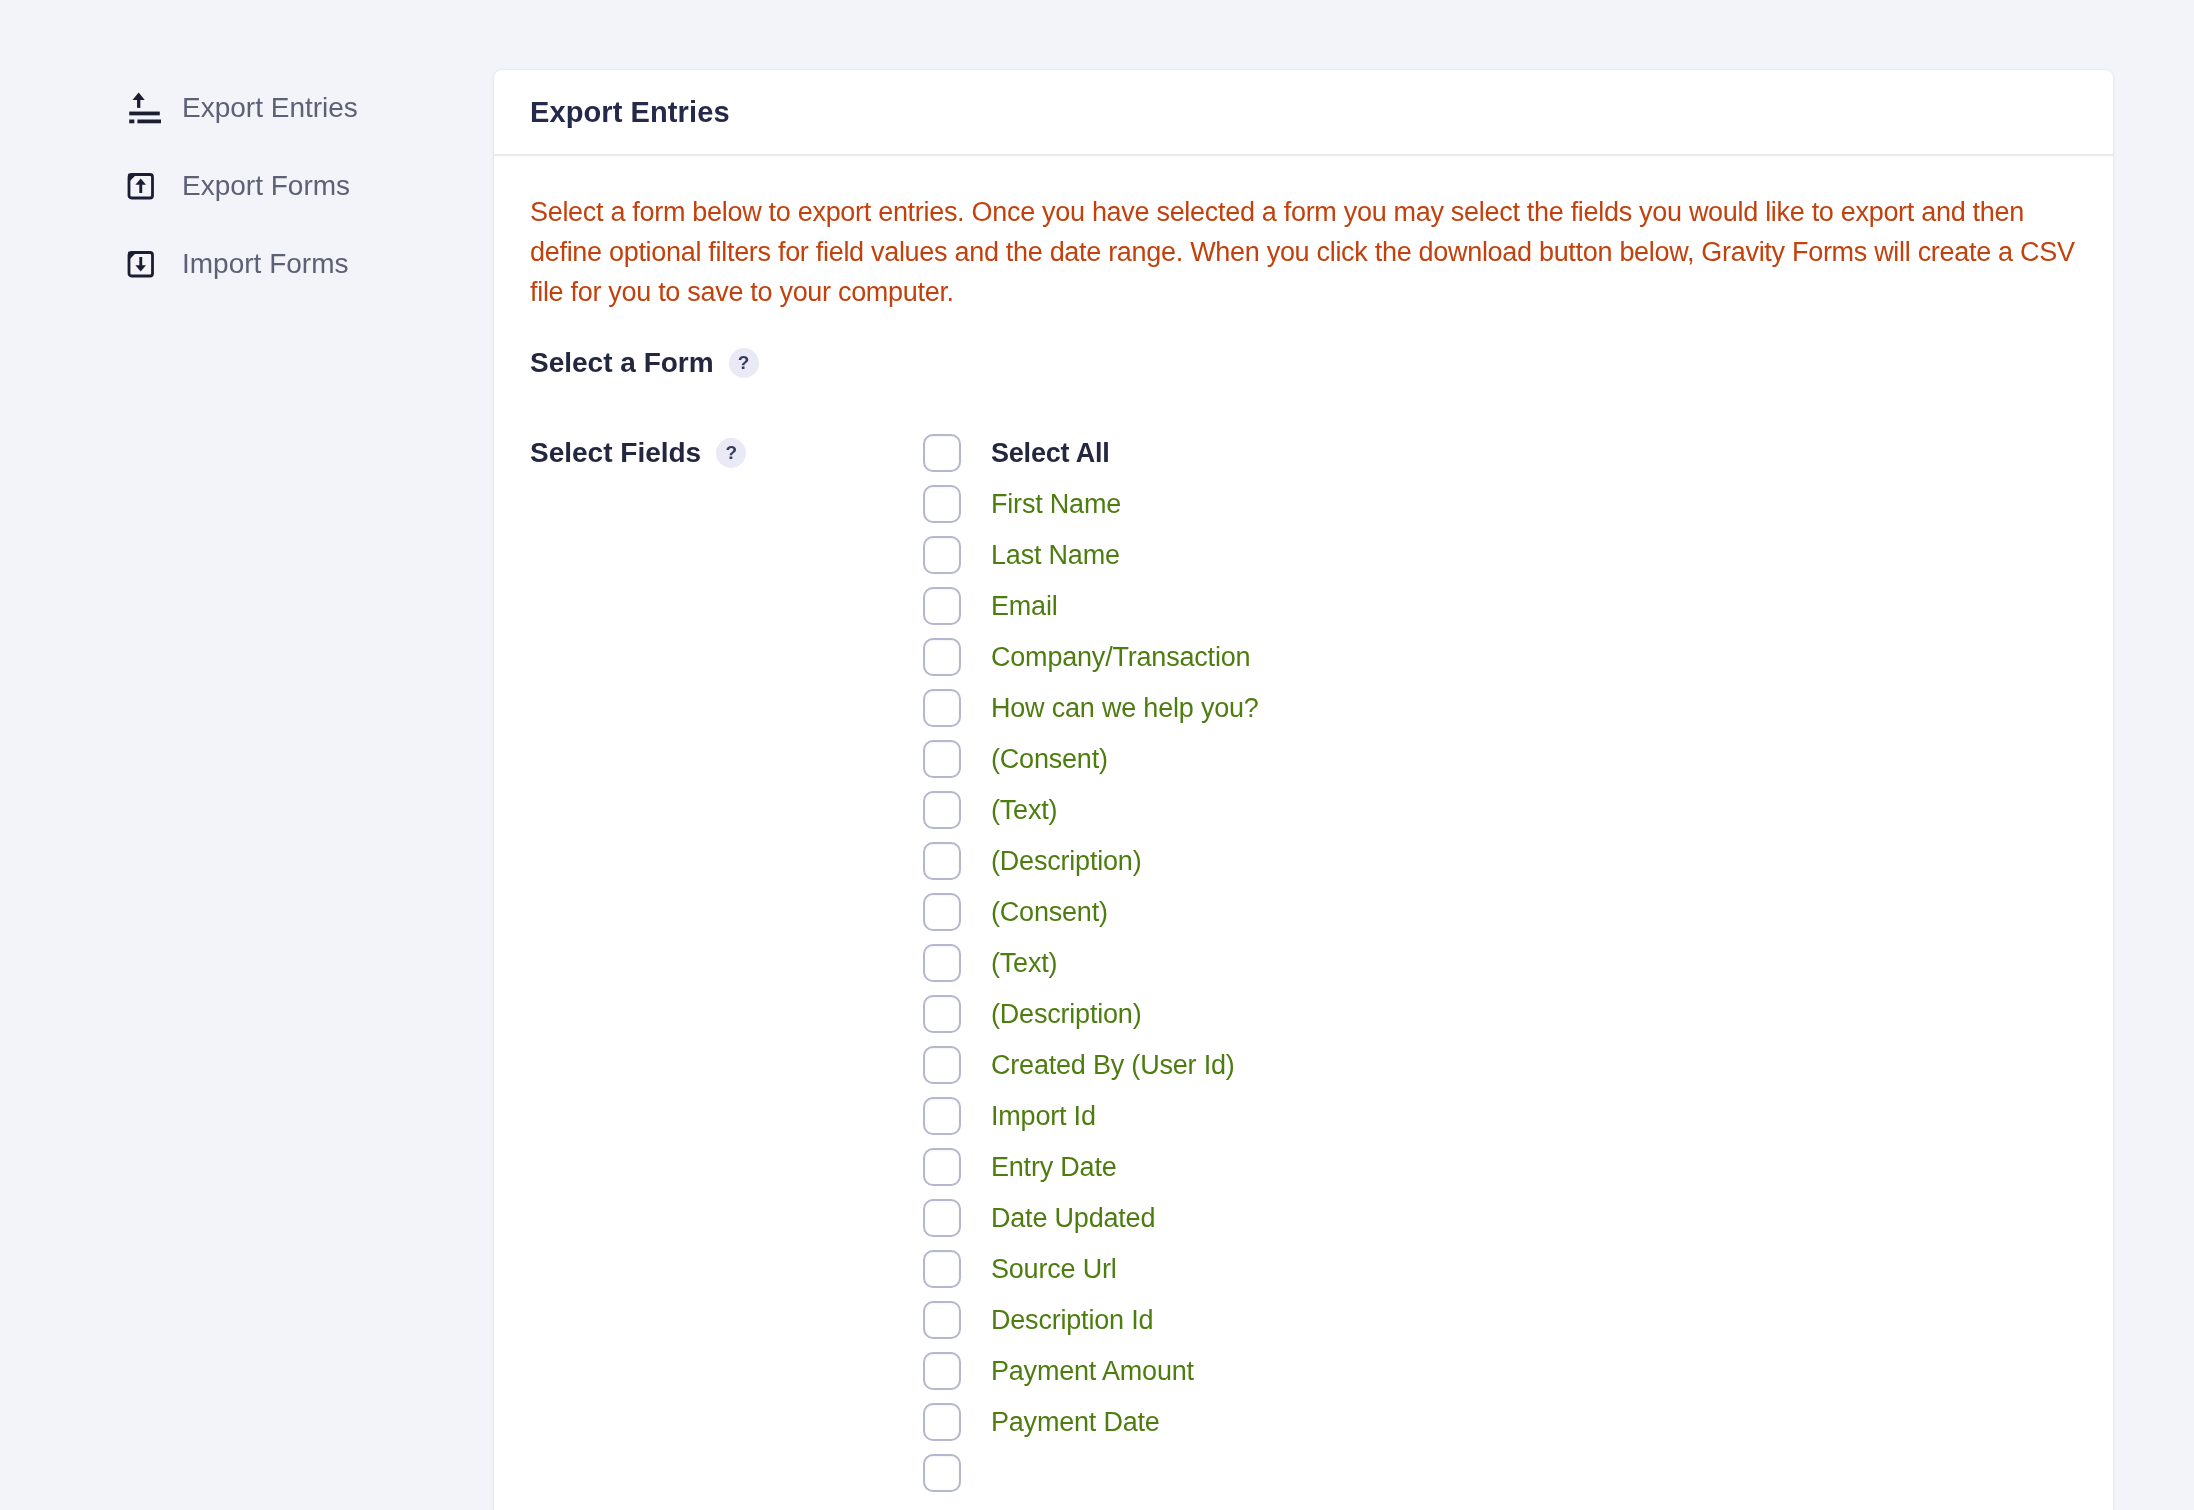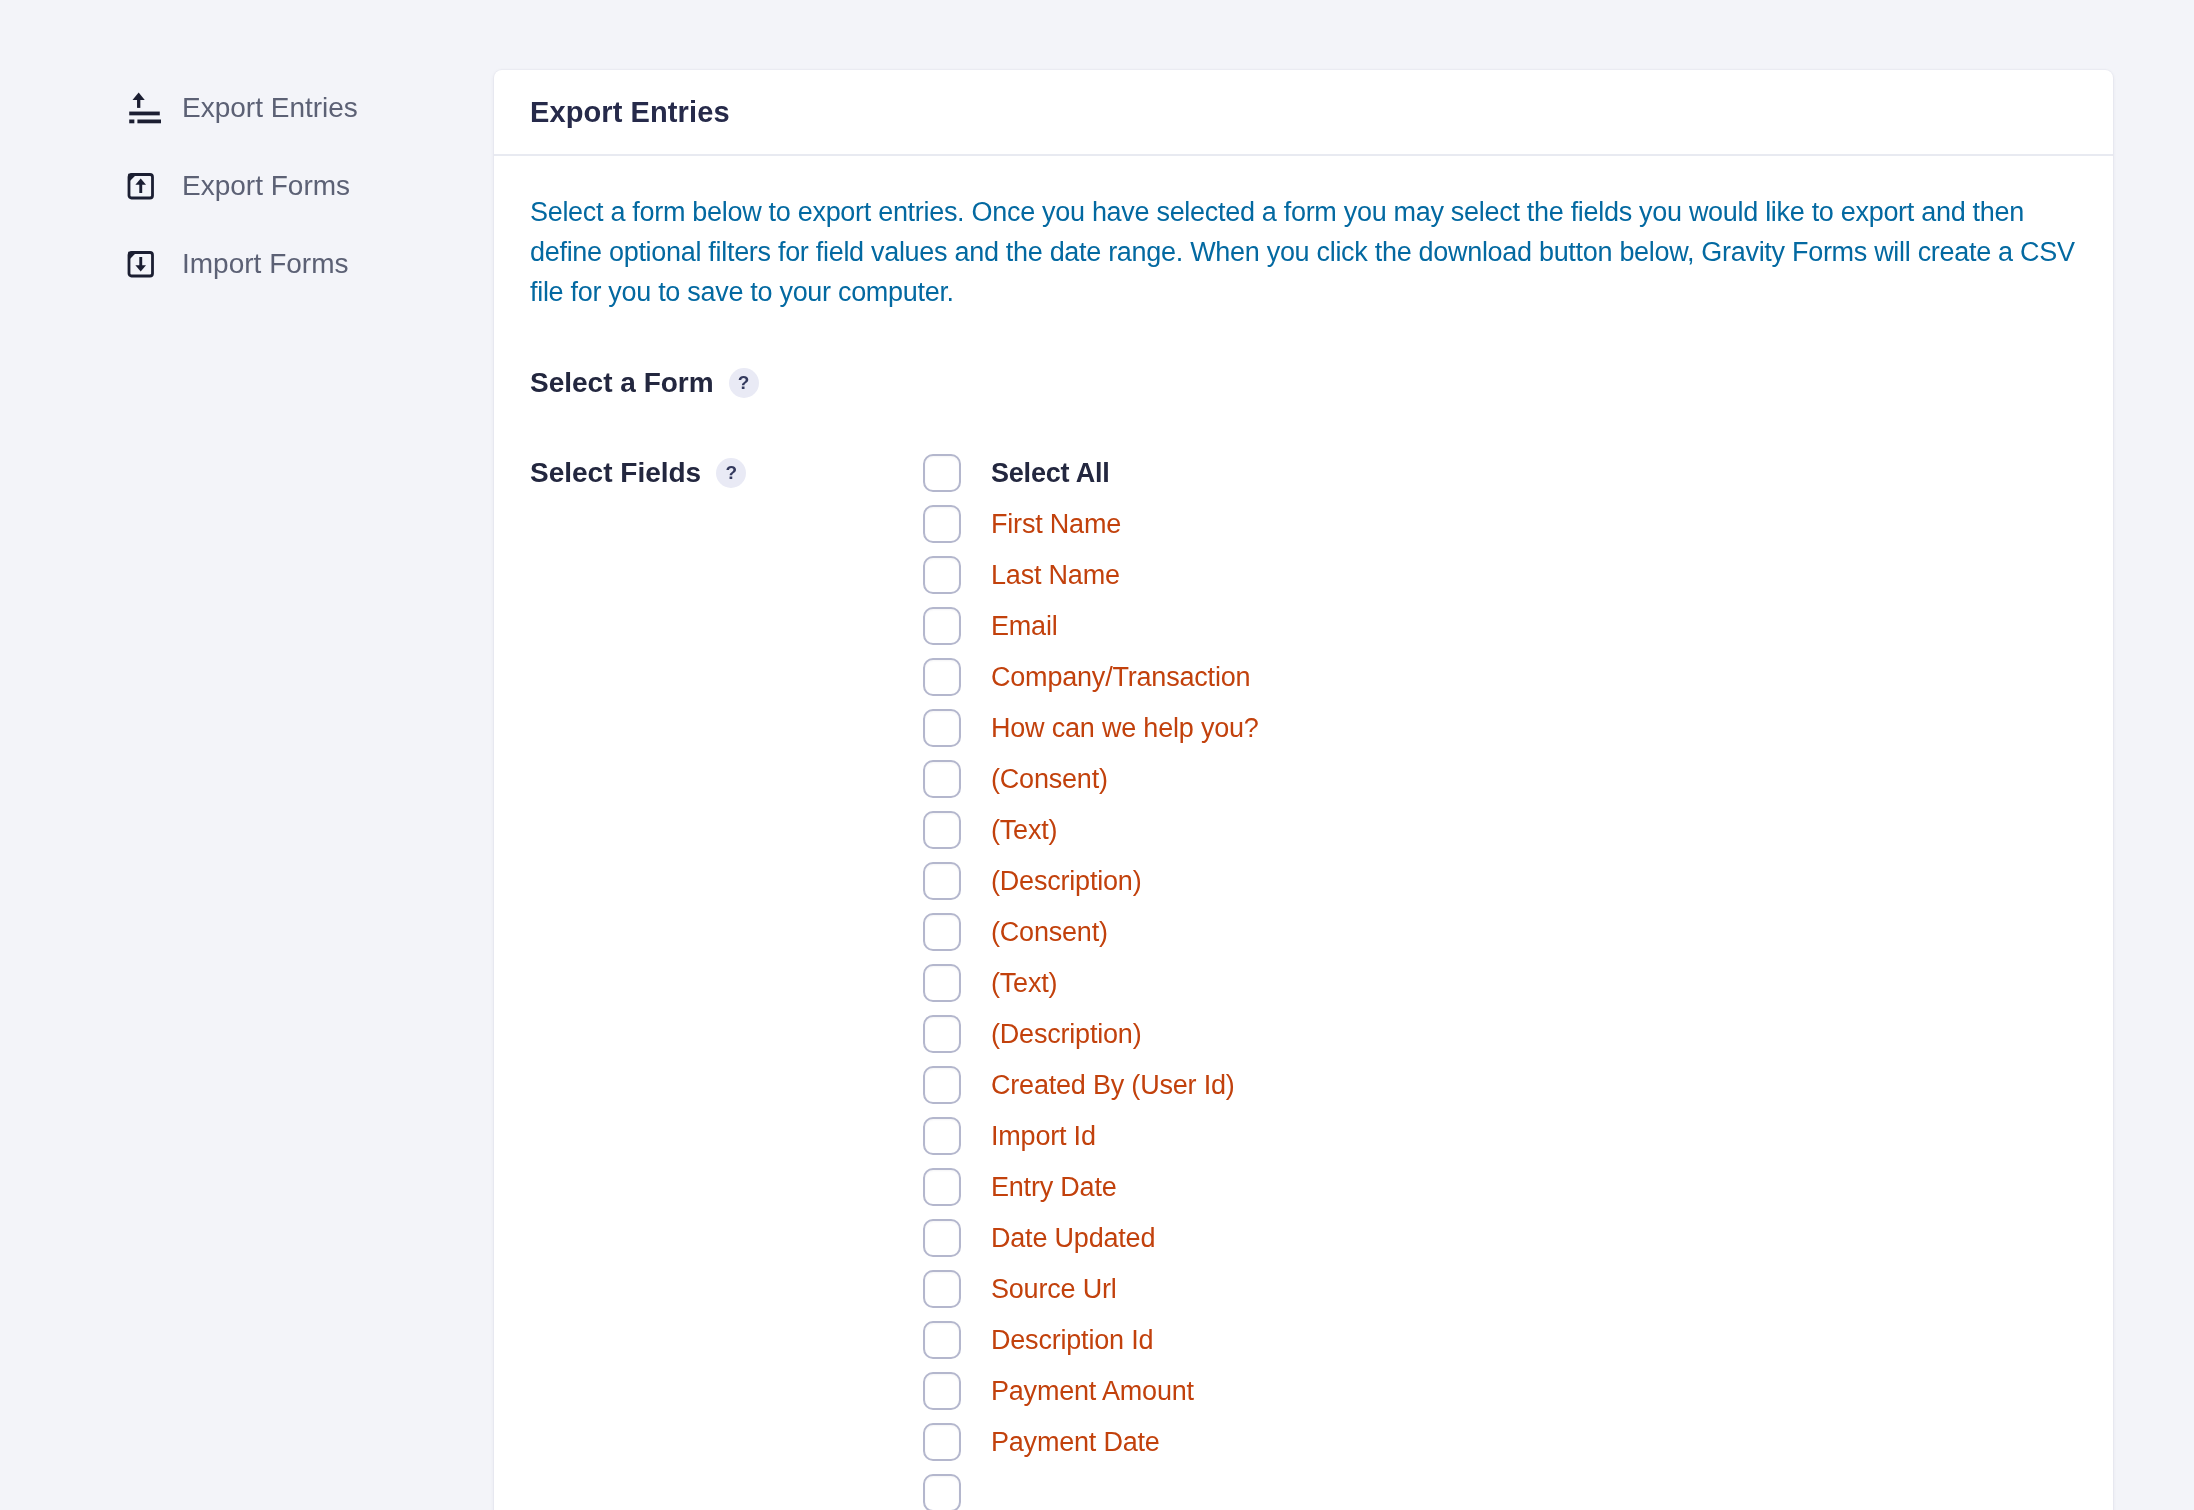--- a/index.html
+++ b/index.html
@@ -65,23 +65,23 @@
     font-weight: 600;
     color: #262a4a;
     letter-spacing: 0.1px;
   }
   .card-body { padding: 36px; }
 
   .description {
     font-size: 27px;
     line-height: 40px;
     letter-spacing: -0.3px;
-    color: #0369a1;
+    color: #c2410c;
     max-width: 1552px;
-    margin-bottom: 52px;
+    margin-bottom: 32px;
   }
 
   
   .form-row { display: flex; align-items: center; }
   .form-row.fields { align-items: flex-start; margin-top: 52px; }
   .row-label-col {
     width: 393px;
     flex: none;
     display: flex;
     align-items: center;
@@ -149,21 +149,21 @@
     height: 38px;
     flex: none;
     background: #ffffff;
     border: 2px solid #b4b7cd;
     border-radius: 10px;
     box-shadow: inset 0 1px 2px rgba(30, 34, 70, 0.05);
   }
   .field-label {
     margin-left: 30px;
     font-size: 27px;
-    color: #c2410c;
+    color: #4d7c0f;
     letter-spacing: -0.2px;
     white-space: nowrap;
   }
   .field-row.bold .field-label {
     font-weight: 700;
     color: #23273f;
   }
 </style>
 </head>
 <body>

